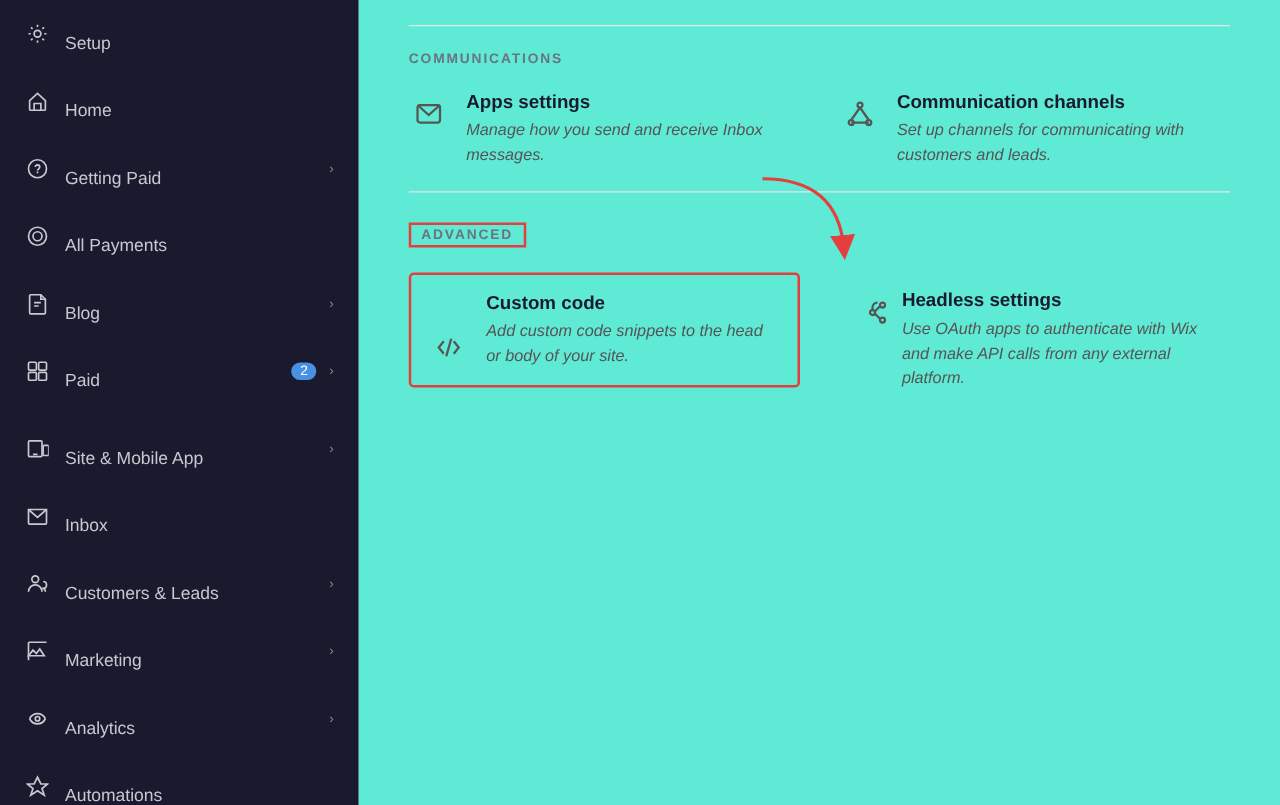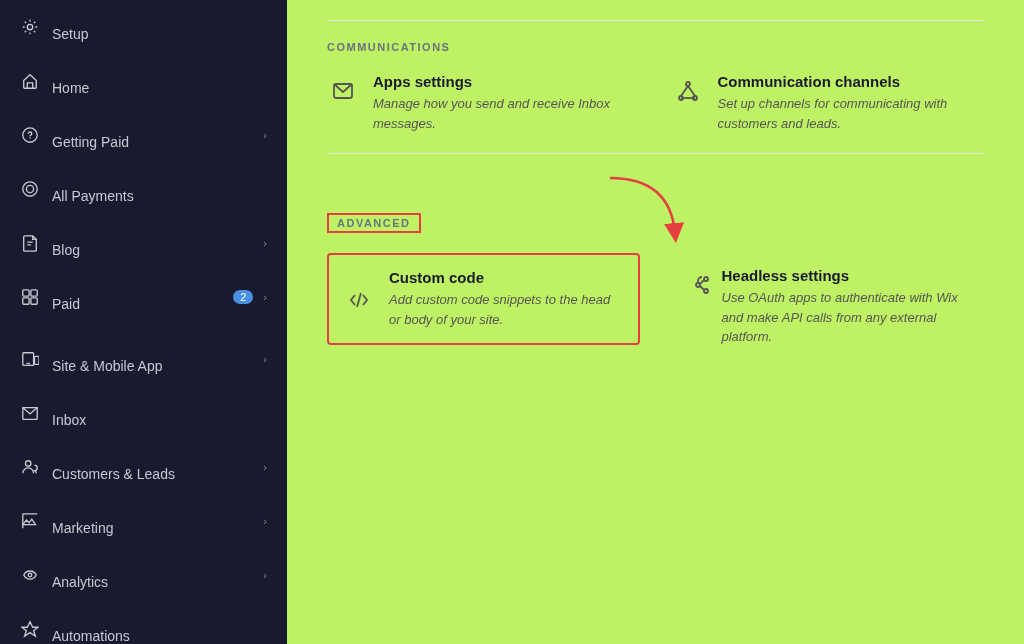--- a/index.html
+++ b/index.html
@@ -54,21 +54,21 @@
       margin-top: auto;
     }
     .sidebar-item.settings-item {
       background: rgba(255,255,255,0.08);
       color: #fff;
     }
 
     
     .main-content {
       flex: 1;
-      background: #bef264;
+      background: #5eead4;
       overflow-y: auto;
       padding: 0 40px 40px 40px;
     }
 
     
     .section-divider {
       height: 1px;
       background: #e5e5e5;
       margin: 20px 0;
     }
@@ -123,41 +123,40 @@
     }
 
     
     .advanced-section {
       margin-top: 24px;
     }
 
     .advanced-label-container {
       display: inline-block;
       margin-bottom: 20px;
-      margin-top: 35px;
     }
 
     .advanced-label {
       font-size: 11px;
       font-weight: 700;
       letter-spacing: 1.5px;
       color: #6b7280;
       text-transform: uppercase;
       border: 2px solid #e53e3e;
       padding: 2px 8px;
       display: inline-block;
     }
 
     
     .card-highlighted {
       border: 2px solid #e53e3e;
       border-radius: 4px;
       padding: 14px;
       display: flex;
-      align-items: center;
+      align-items: flex-end;
       gap: 14px;
       position: relative;
     }
 
     .advanced-cards-grid {
       display: grid;
       grid-template-columns: 1fr 1fr;
       gap: 24px 32px;
       align-items: start;
     }

